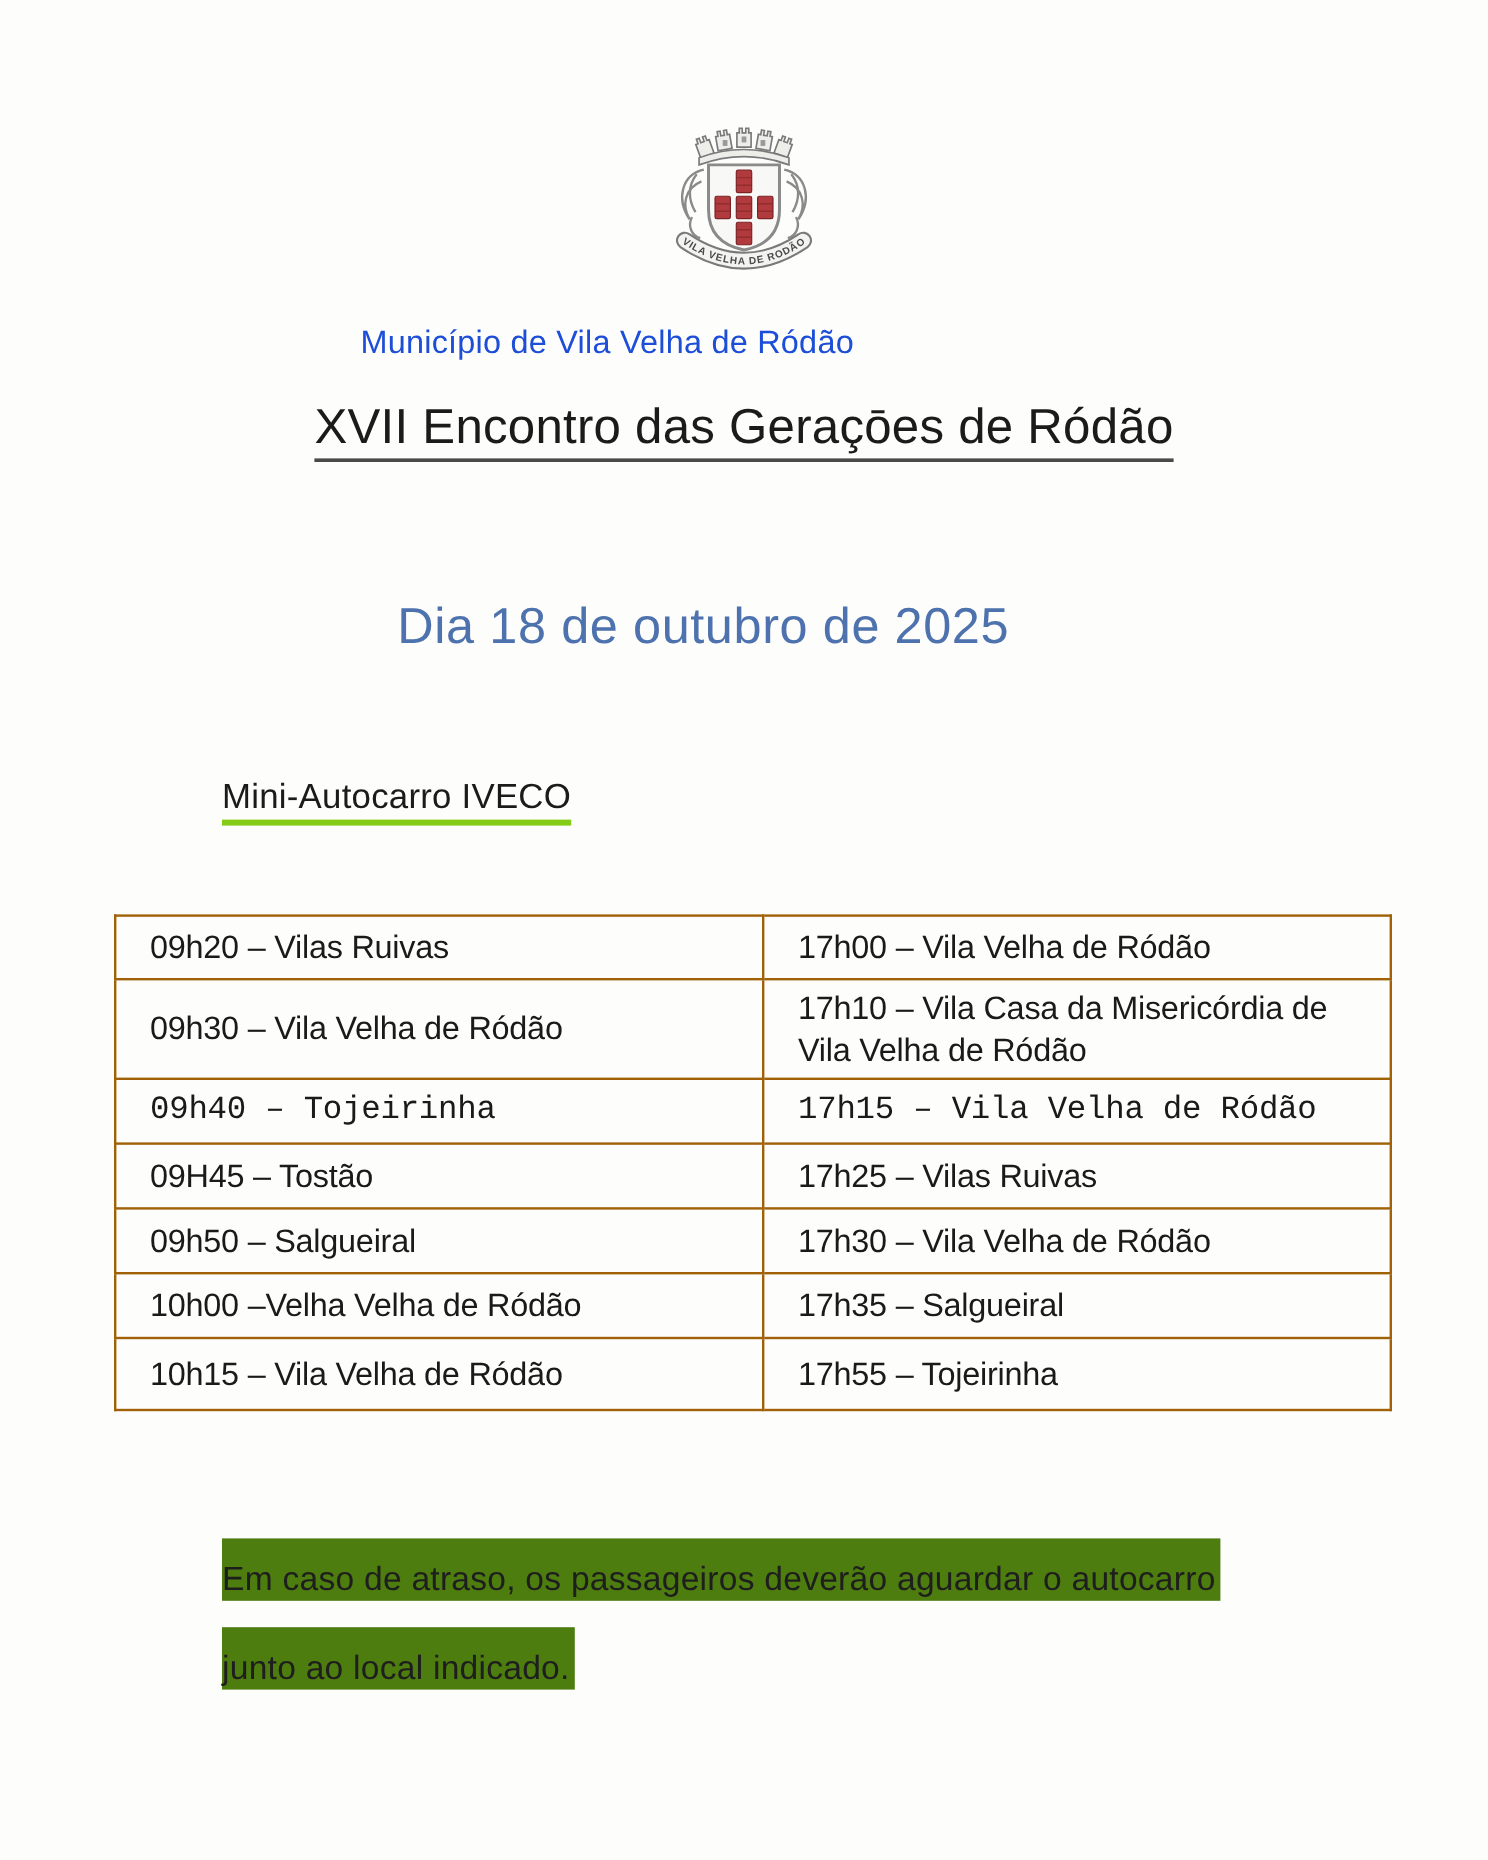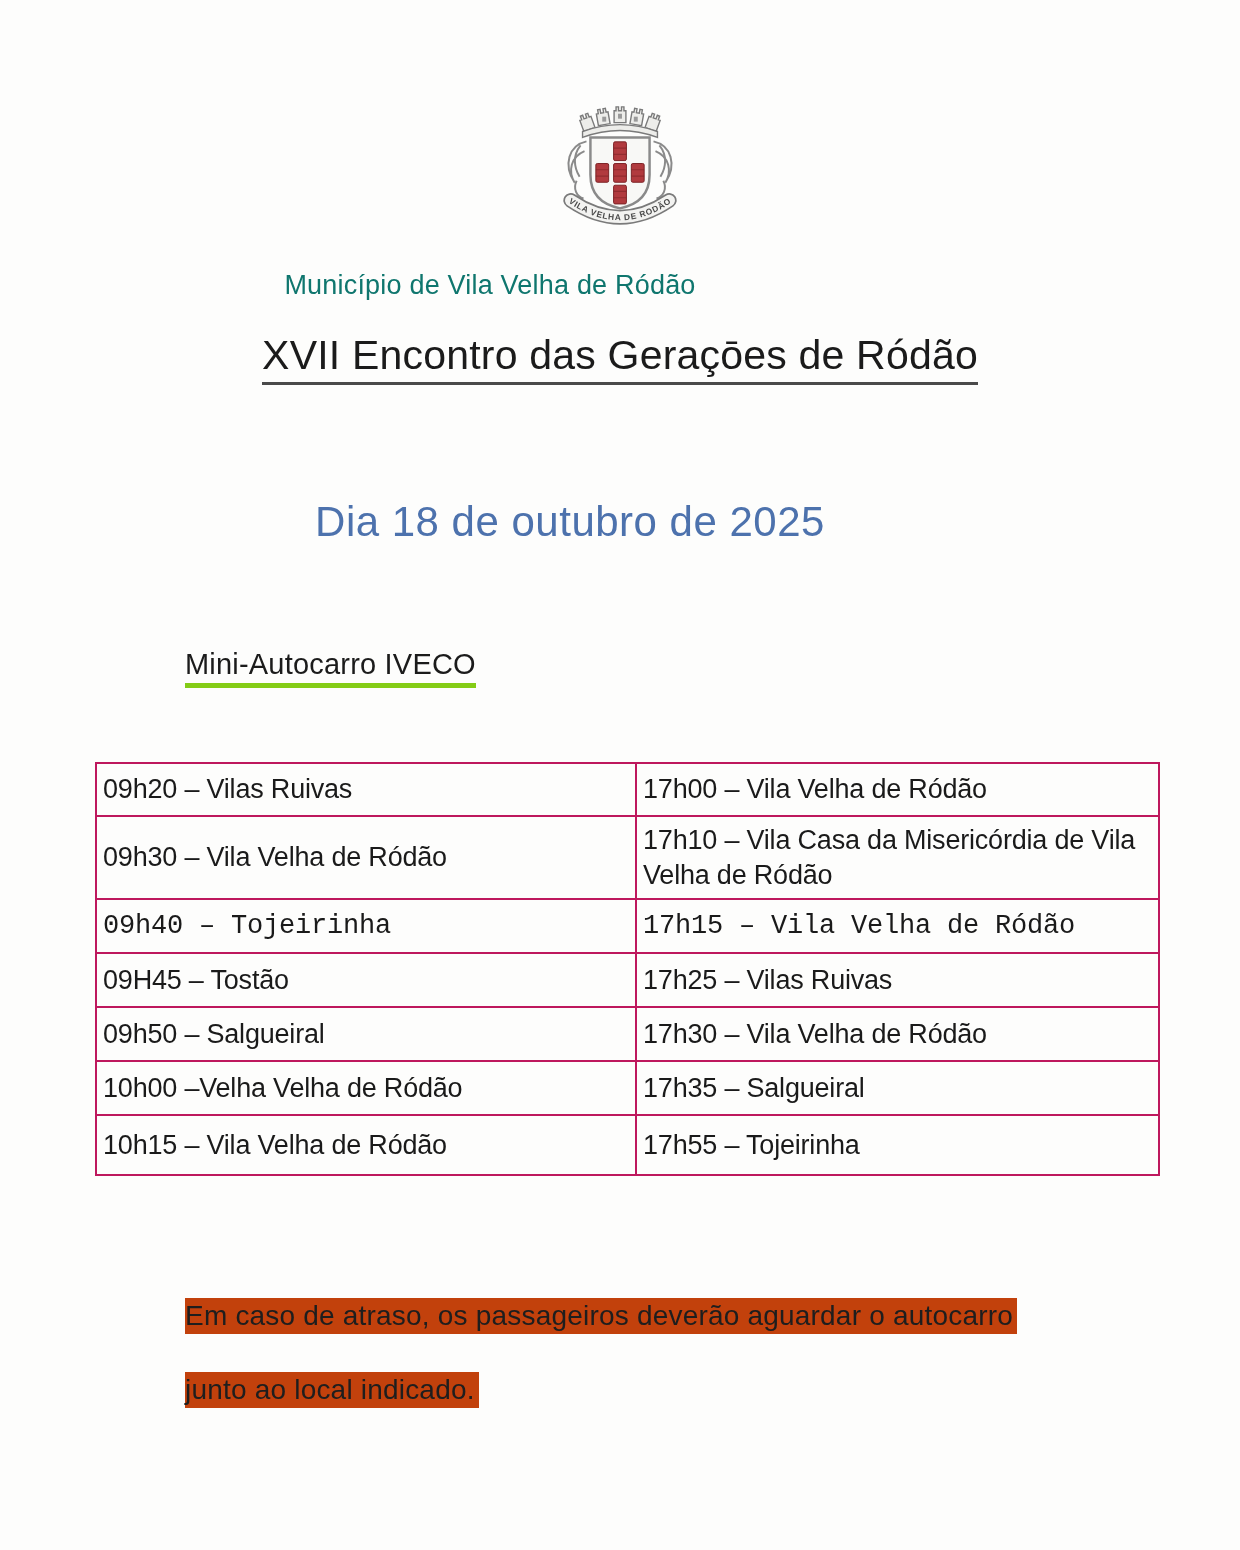--- a/index.html
+++ b/index.html
@@ -11,74 +11,74 @@
     overflow: hidden;
     position: relative;
   }
   .page { position: absolute; inset: 0; width: 1240px; height: 1550px; }
 
   .crest {
     position: absolute; top: 90px; left: 50%; transform: translateX(-50%);
   }
 
   .municipality {
-    position: absolute; top: 270px; left: 0; width: 980px;
-    text-align: center; font-size: 27px; letter-spacing: 0.2px; color: #0f766e;
+    position: absolute; top: 270px; left: 16px; width: 980px;
+    text-align: center; font-size: 27px; letter-spacing: 0.2px; color: #1d4ed8;
   }
 
   .title-wrap {
     position: absolute; top: 332px; left: 0; width: 1240px; text-align: center;
   }
   .title-wrap span {
     display: inline-block;
     font-size: 41px; letter-spacing: 0.2px; color: #1b1b1b;
     border-bottom: 3px solid #4a4a4a; padding-bottom: 3px;
   }
 
   .event-date {
-    position: absolute; top: 498px; left: 0; width: 1140px;
+    position: absolute; top: 498px; left: 16px; width: 1140px;
     text-align: center; font-size: 42px; color: #4d72ad; letter-spacing: 0.5px;
   }
 
   .bus-heading {
     position: absolute; top: 648px; left: 185px;
   }
   .bus-heading span {
     display: inline-block; font-size: 29px; color: #1b1b1b; letter-spacing: 0.2px;
     border-bottom: 5px solid #84cc16; padding-bottom: 2px;
   }
 
   table.schedule {
     position: absolute; top: 762px; left: 95px;
     width: 1063px; border-collapse: collapse; table-layout: fixed;
     font-size: 27px; color: #1a1a1a;
   }
   table.schedule td {
-    border: 2px solid #be185d;
-    padding: 6px 10px 6px 6px;
+    border: 2px solid #a16207;
+    padding: 6px 10px 6px 28px;
     vertical-align: middle;
     line-height: 1.28;
     letter-spacing: -0.2px;
   }
   col.c-left  { width: 540px; }
   col.c-right { width: 523px; }
   tr.r1 td { height: 53px; }
   tr.r2 td { height: 81px; }
   tr.r3 td { height: 54px; font-family: Liberation Mono, monospace; }
   tr.r4 td { height: 54px; }
   tr.r5 td { height: 54px; }
   tr.r6 td { height: 54px; }
   tr.r7 td { height: 86px; }
   tr.r8 td { height: 60px; }
 
   .note-line {
     position: absolute; left: 185px;
     font-size: 28px; color: #1e1e1e; letter-spacing: 0.2px;
   }
-  .note-line span { background: #c2410c; padding: 2px 4px 3px 0; }
+  .note-line span { background: #4d7c0f; padding: 18px 4px 3px 0; }
   .note-1 { top: 1300px; }
   .note-2 { top: 1374px; }
 </style>
 </head>
 <body>
 
 <div class="page">
 
   <div class="crest">
     <svg width="138" height="150" viewBox="0 0 140 152">

